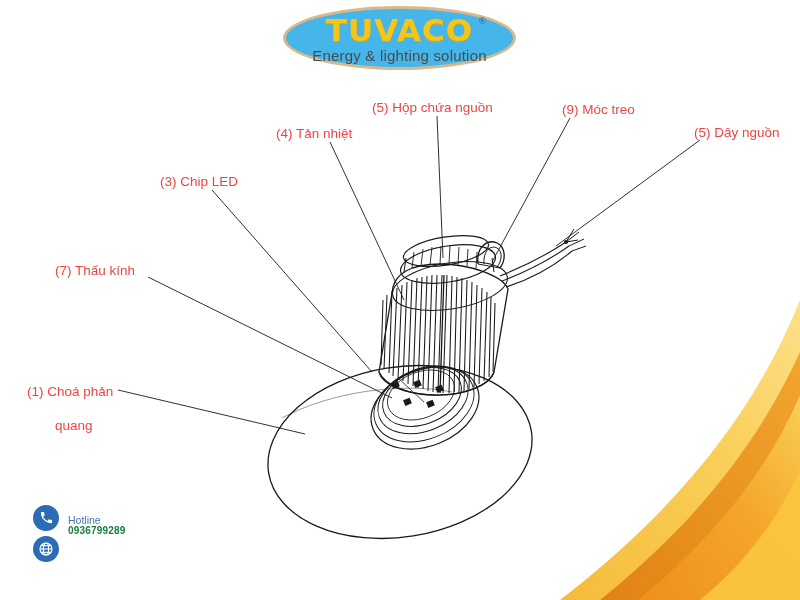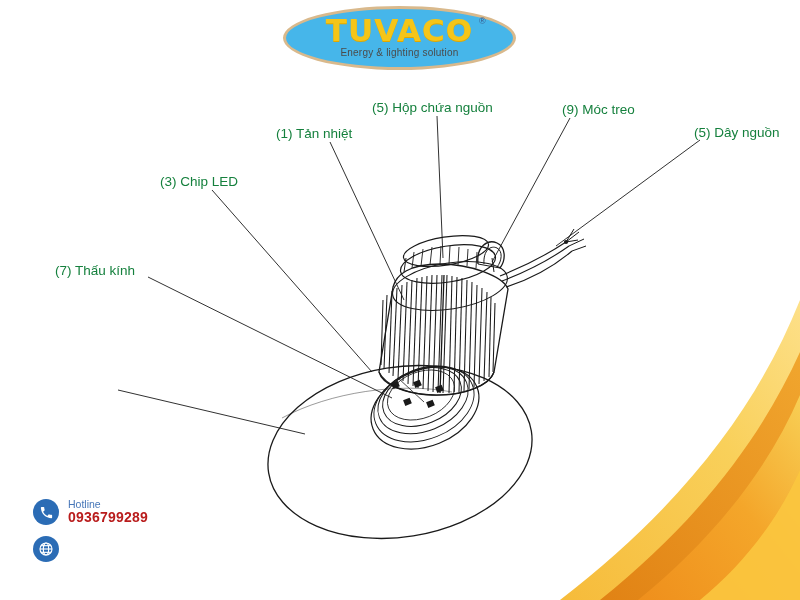--- a/index.html
+++ b/index.html
@@ -60,31 +60,31 @@
     color: #3a5a8c;
     font-family: "Liberation Sans", sans-serif;
   }
   .logo-tagline {
     position: absolute;
     left: 0;
     top: 41px;
     width: 233px;
     text-align: center;
     font-family: "Liberation Sans", sans-serif;
-    font-size: 10px;
+    font-size: 15px;
     color: #4b4b4b;
     letter-spacing: 0.2px;
   }
 
   
   .label {
     position: absolute;
     font-family: "Liberation Sans", sans-serif;
     font-size: 13.5px;
-    color: #15803d;
+    color: #ef4444;
     white-space: pre;
     line-height: 17px;
   }
 
   
   .contact-row {
     position: absolute;
     display: flex;
     align-items: center;
   }
@@ -100,26 +100,27 @@
   }
   .contact-text {
     margin-left: 9px;
     line-height: 1.05;
   }
   .contact-cap {
     font-family: "Liberation Sans", sans-serif;
     font-size: 10.5px;
     color: #4676b8;
     display: block;
+    margin-top: 16px;
   }
   .contact-val {
     font-family: "Liberation Sans", sans-serif;
-    font-size: 14px;
+    font-size: 10px;
     font-weight: bold;
-    color: #b91c1c;
+    color: #15803d;
     display: block;
     letter-spacing: 0.2px;
   }
 
   svg { display: block; }
 </style>
 </head>
 <body>
 
 <div id="stage">
@@ -281,26 +282,30 @@
           <line x1="566" y1="242" x2="574" y2="229"></line>
           <line x1="569" y1="246" x2="584" y2="239"></line>
           <line x1="572" y1="251" x2="586" y2="246"></line>
         </g>
         <circle cx="566" cy="242" r="2.1" fill="#1a1a1a" stroke="none"></circle>
       </g>
 
     </g>
   </svg>
 
+  <div class="label" style="left:12px; top:366px;">
+    <span>(1) Choá phản</span><br>
+    <span style="display:inline-block;margin-left:28px">quang</span>
+  </div>
 
   <div class="label" style="left:55px; top:262px;">(7) Thấu kính</div>
 
   <div class="label" style="left:160px; top:173px;">(3) Chip LED</div>
 
-  <div class="label" style="left:276px; top:125px;">(1) Tản nhiệt</div>
+  <div class="label" style="left:276px; top:125px;">(4) Tản nhiệt</div>
 
   <div class="label" style="left:372px; top:99px;">(5) Hộp chứa nguồn</div>
 
   <div class="label" style="left:562px; top:101px;">(9) Móc treo</div>
 
   <div class="label" style="left:694px; top:124px;">(5) Dây nguồn</div>
 
   <div class="contact-row" style="left:33px; top:499px;">
     <div class="contact-icon">
       <svg width="15" height="15" viewBox="0 0 24 24" fill="#ffffff">

